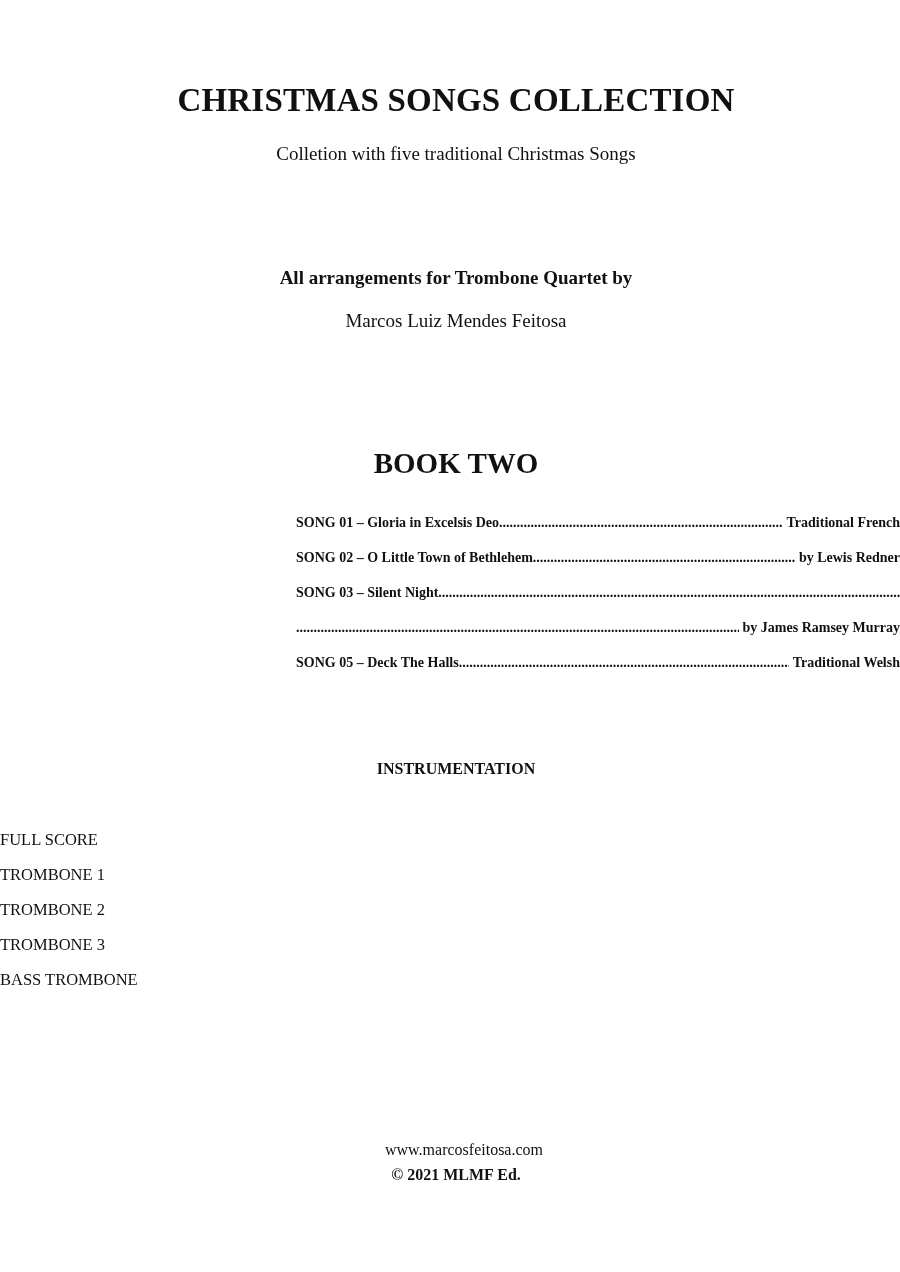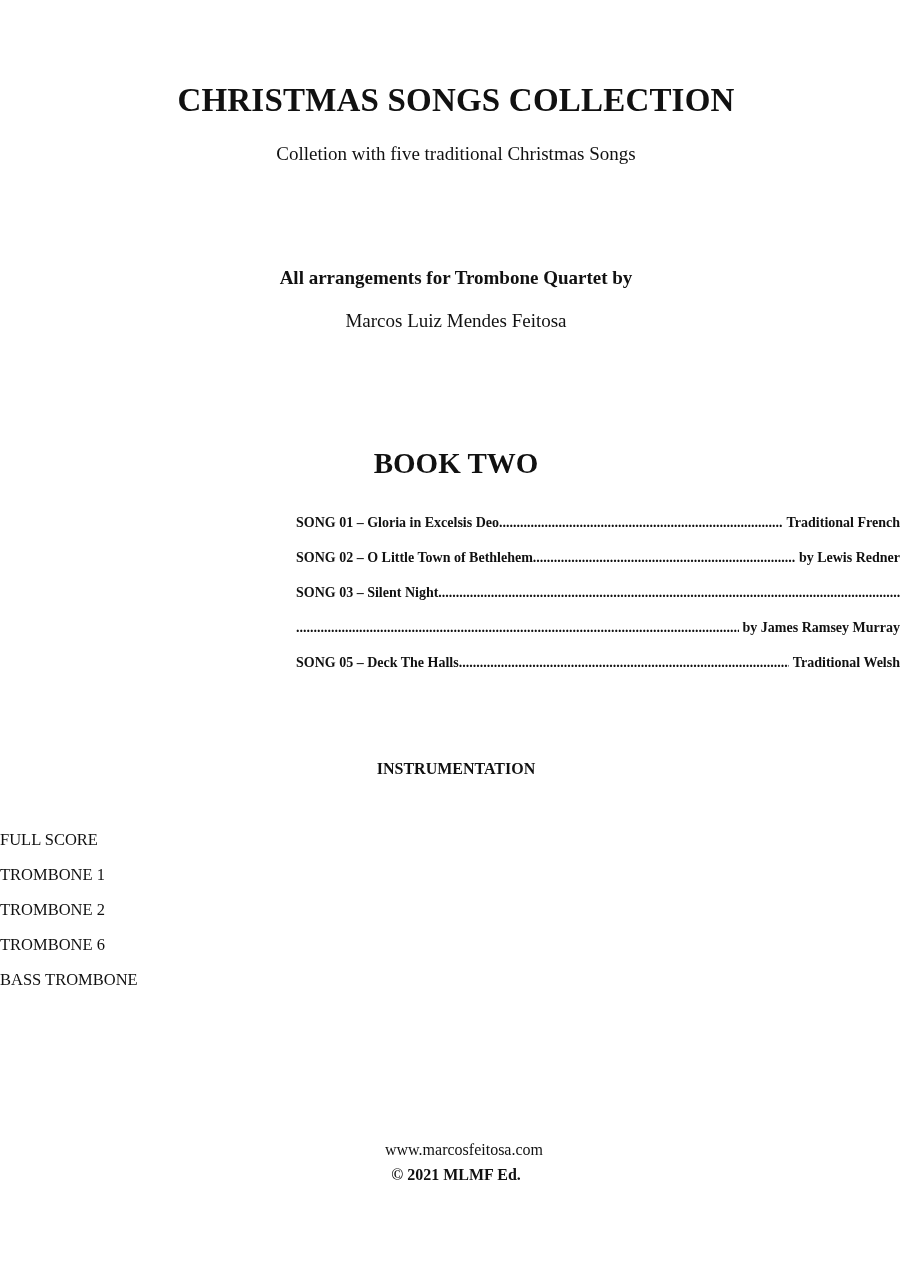--- a/index.html
+++ b/index.html
@@ -77,19 +77,19 @@
         <span class="toc-author">Traditional Welsh</span>
       </div>
     </div>
   </div>
 
   <div class="abs instr-head">INSTRUMENTATION</div>
   <div class="instr-list">
     <div class="instr-item">FULL SCORE</div>
     <div class="instr-item">TROMBONE 1</div>
     <div class="instr-item">TROMBONE 2</div>
-    <div class="instr-item">TROMBONE 6</div>
+    <div class="instr-item">TROMBONE 3</div>
     <div class="instr-item">BASS TROMBONE</div>
   </div>
 
   <div class="abs footer-url">www.marcosfeitosa.com</div>
   <div class="abs footer-copy">© 2021 MLMF Ed.</div>
 </div>
 
 </body></html>

